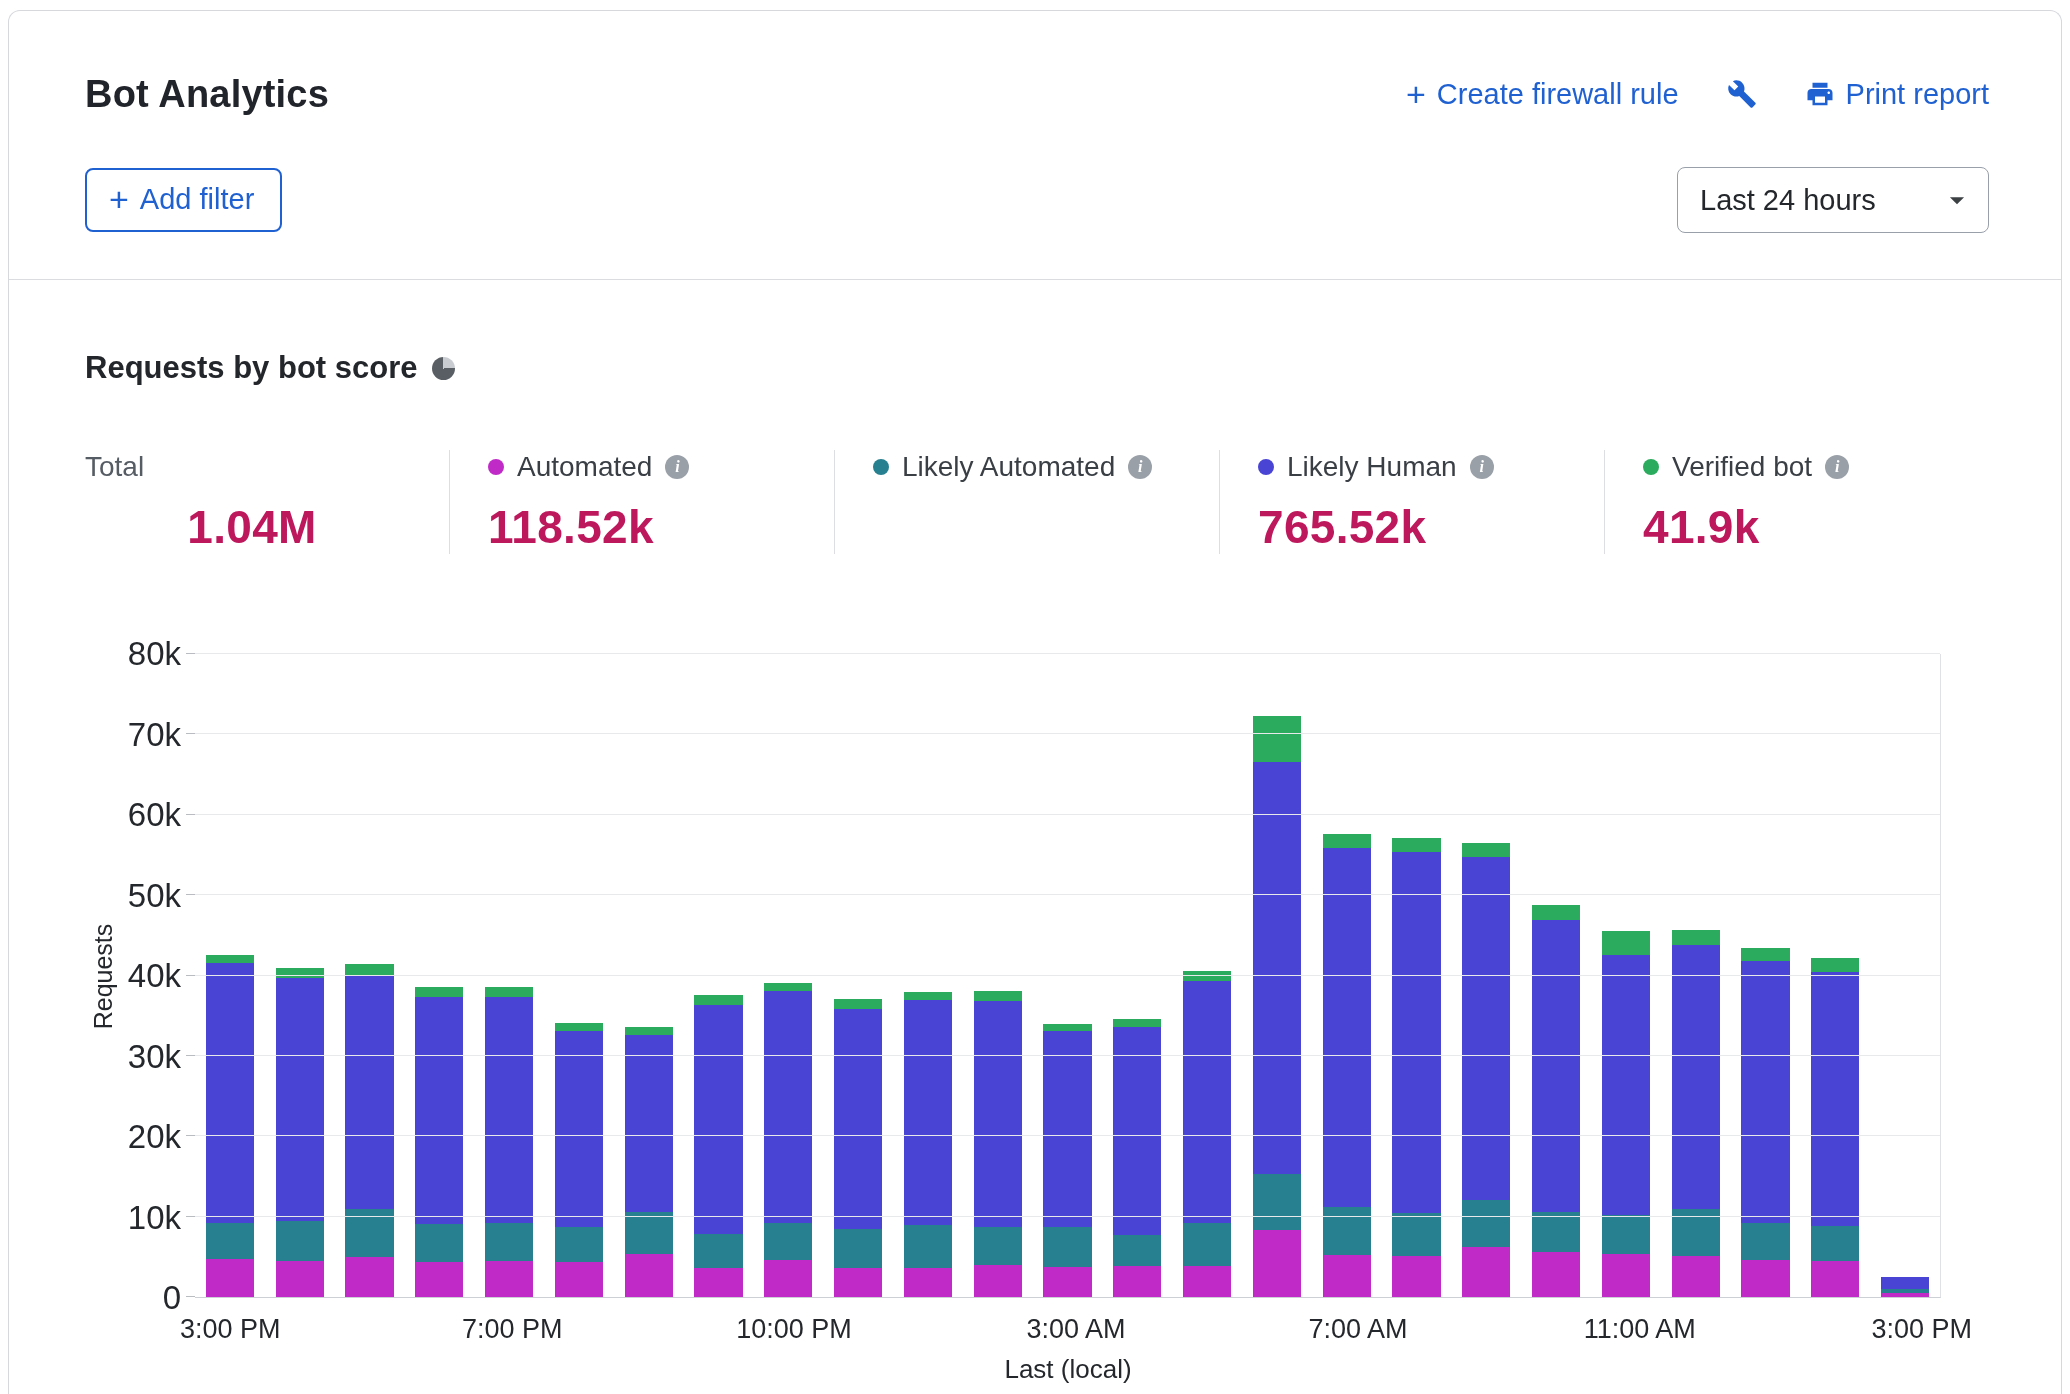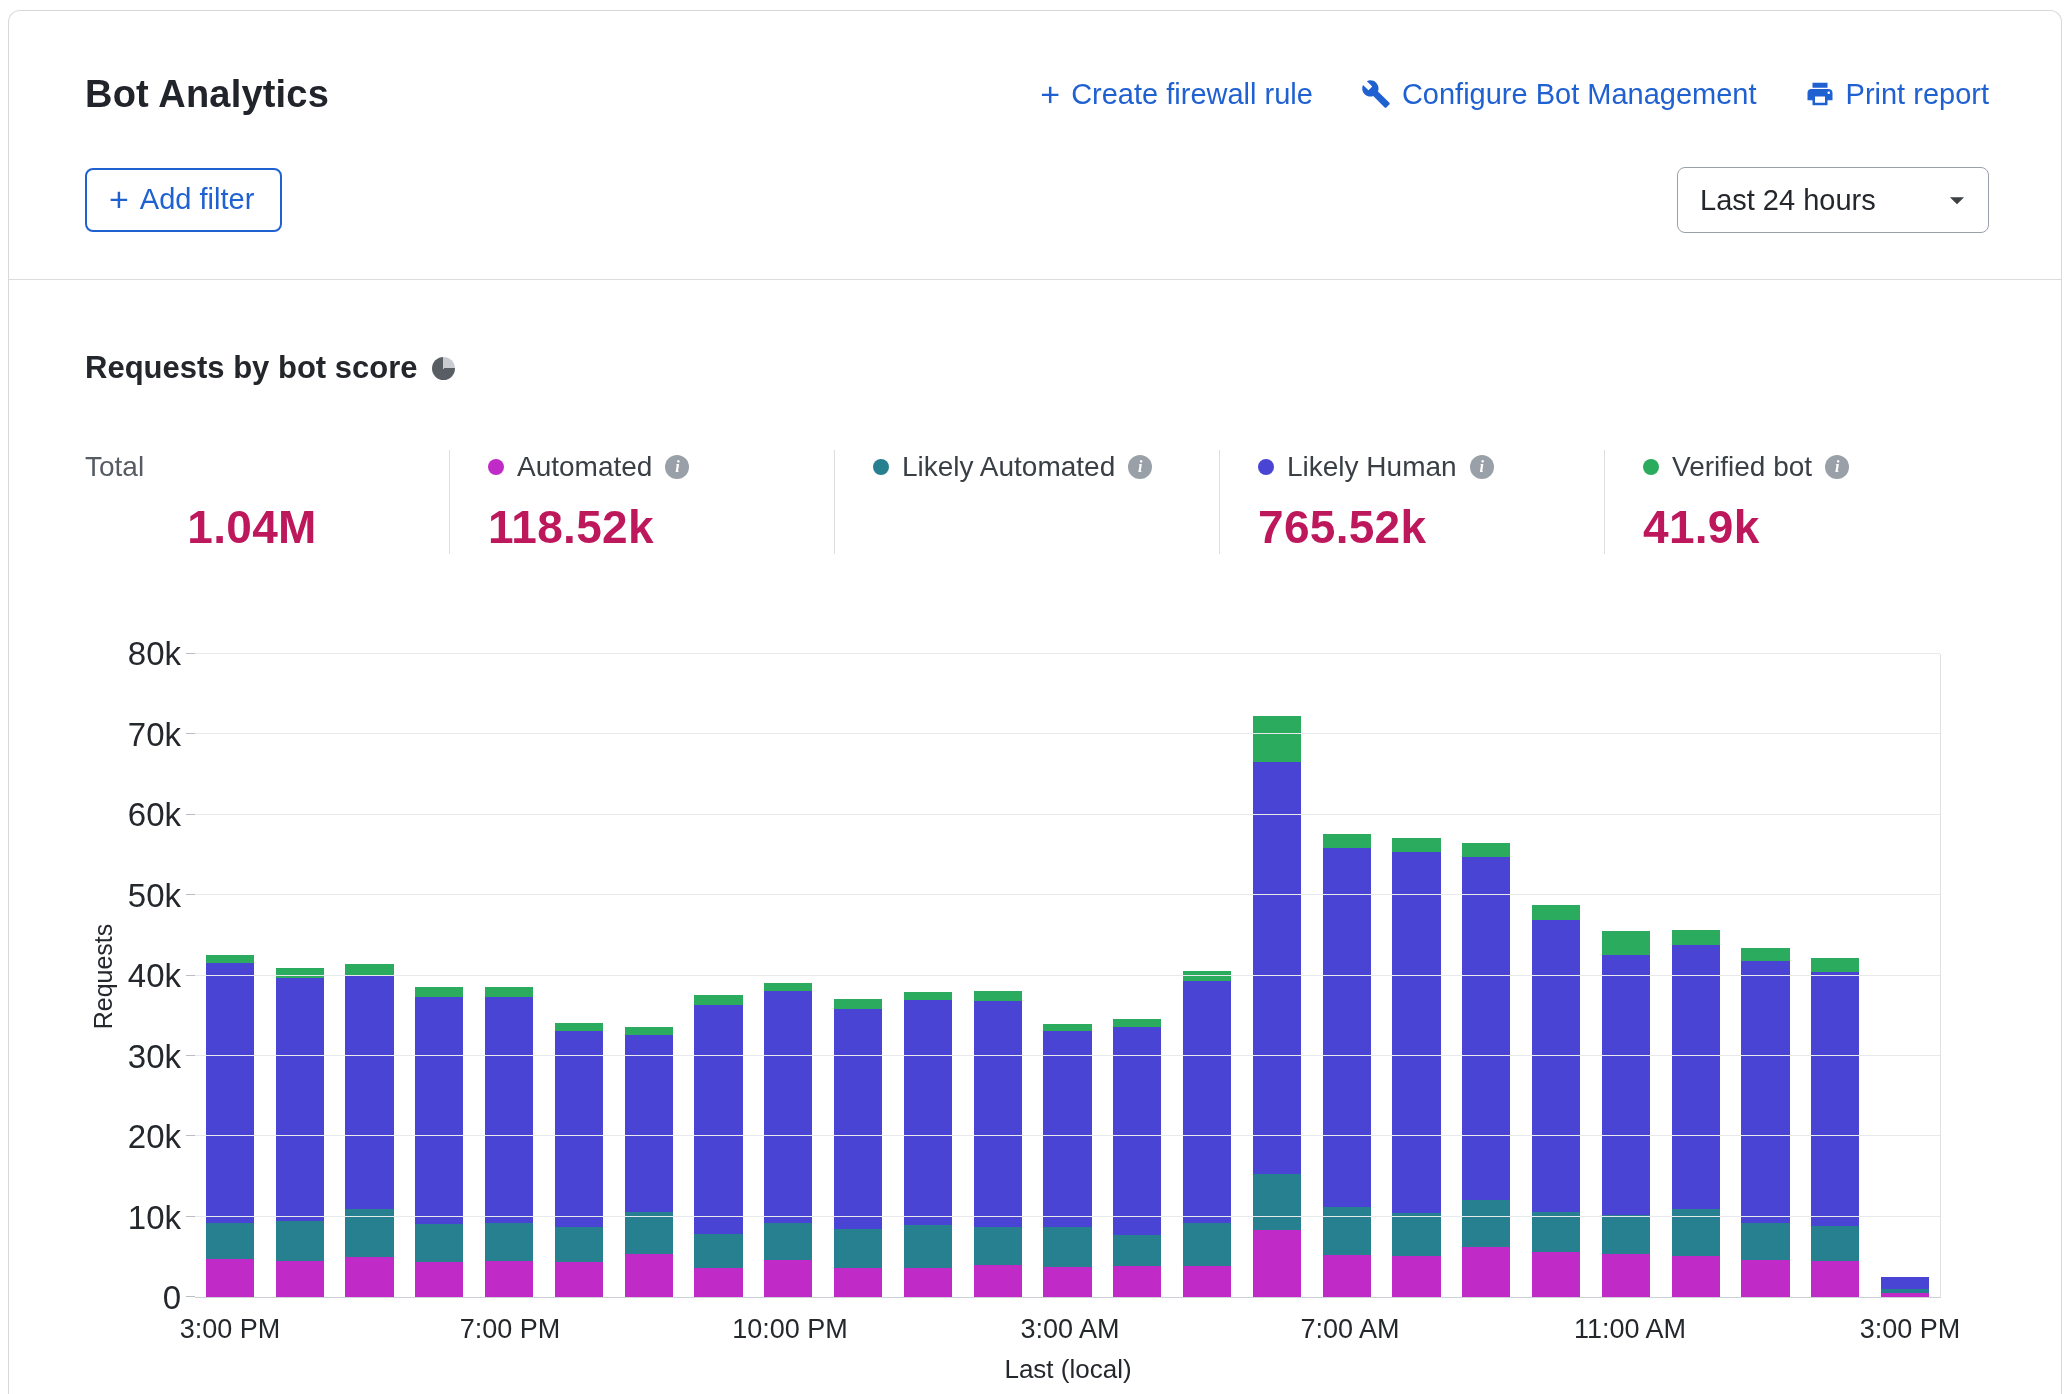--- a/index.html
+++ b/index.html
@@ -44,42 +44,41 @@
   .ylabels { position:absolute; left:0; top:0; width:96px; height:644px; }
   .ylabel { position:absolute; right:0; transform:translateY(50%); font-size:33px; color:#24272c; }
   .plot-area { position:absolute; left:110px; right:48px; top:0; height:644px;
     border-bottom:1px solid #cdd1d5; border-right:1px solid #dfe1e4; }
   .gridline { position:absolute; left:0; right:0; height:1px; background:#e7e9eb; }
   .ytick { position:absolute; left:-9px; width:9px; height:1px; background:#b9bdc2; }
   .bars { position:absolute; left:0; right:0; top:0; bottom:0; display:flex; align-items:flex-end; }
   .slot { flex:1; height:100%; display:flex; align-items:flex-end; justify-content:center; }
   .bar { width:69%; display:flex; flex-direction:column-reverse; cursor:pointer; }
   .seg { width:100%; }
-  .xlabels { position:absolute; left:110px; right:44px; top:644px; height:46px; }
+  .xlabels { position:absolute; left:110px; right:32px; top:644px; height:46px; }
   .xlabel { position:absolute; top:16px; transform:translateX(-50%); font-size:27px; color:#24272c; white-space:nowrap; }
   .x-axis-title { position:absolute; left:110px; right:48px; top:700px; text-align:center;
     font-size:26px; color:#24272c; }
 </style>
 </head>
 <body>
 
 <div class="card">
   <div class="card-header">
     <div class="header-top">
       <div class="page-title">Bot Analytics</div>
       <div class="header-actions">
         <div class="action-link">
           <span class="plus-glyph">+</span>
           <span>Create firewall rule</span>
         </div>
         <div class="action-link">
           <svg viewBox="0 0 24 24">
               <path d="M22.7 19l-9.1-9.1c.9-2.3.4-5-1.5-6.9-2-2-5-2.4-7.4-1.3L9 6 6 9 1.6 4.7C.4 7.1.9 10.1 2.9 12.1c1.9 1.9 4.6 2.4 6.9 1.5l9.1 9.1c.4.4 1 .4 1.4 0l2.3-2.3c.5-.4.5-1.1.1-1.4z"></path>
             </svg>
-          <span>Configure Bot Management</span>
         </div>
         <div class="action-link">
           <svg viewBox="0 0 24 24">
               <path d="M19 8H5c-1.66 0-3 1.34-3 3v6h4v4h12v-4h4v-6c0-1.66-1.34-3-3-3zm-3 11H8v-5h8v5zm3-7c-.55 0-1-.45-1-1s.45-1 1-1 1 .45 1 1-.45 1-1 1zm-1-9H6v4h12V3z"></path>
             </svg>
           <span>Print report</span>
         </div>
       </div>
     </div>
     <div class="filter-row">

